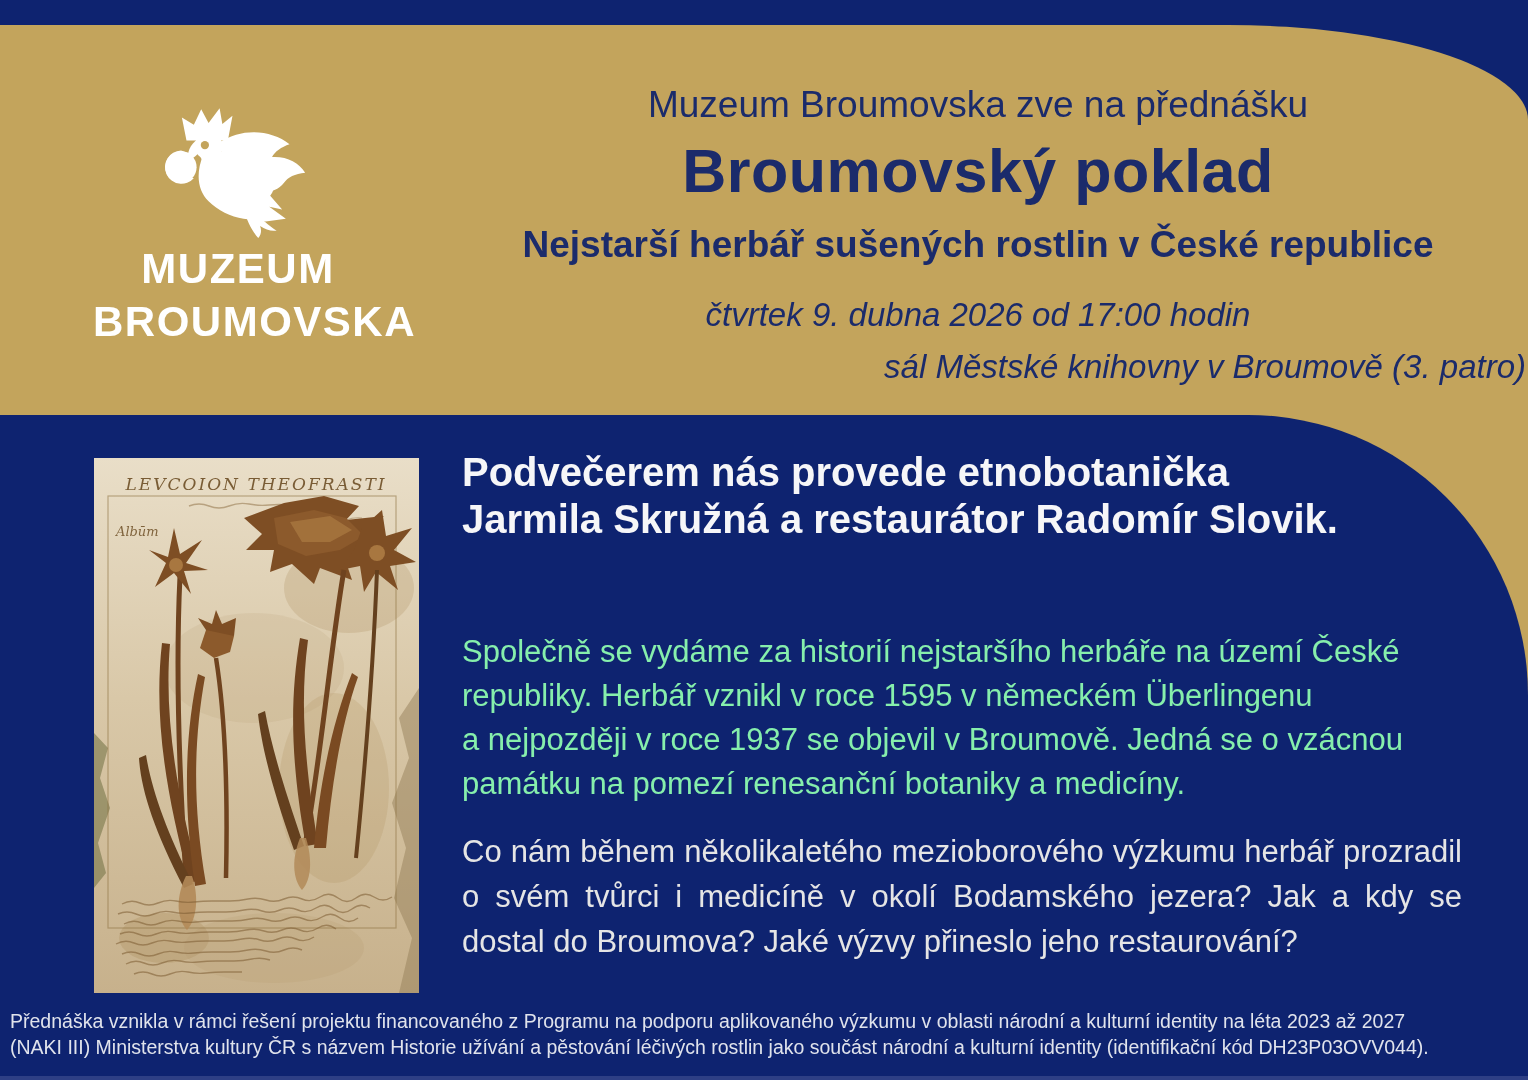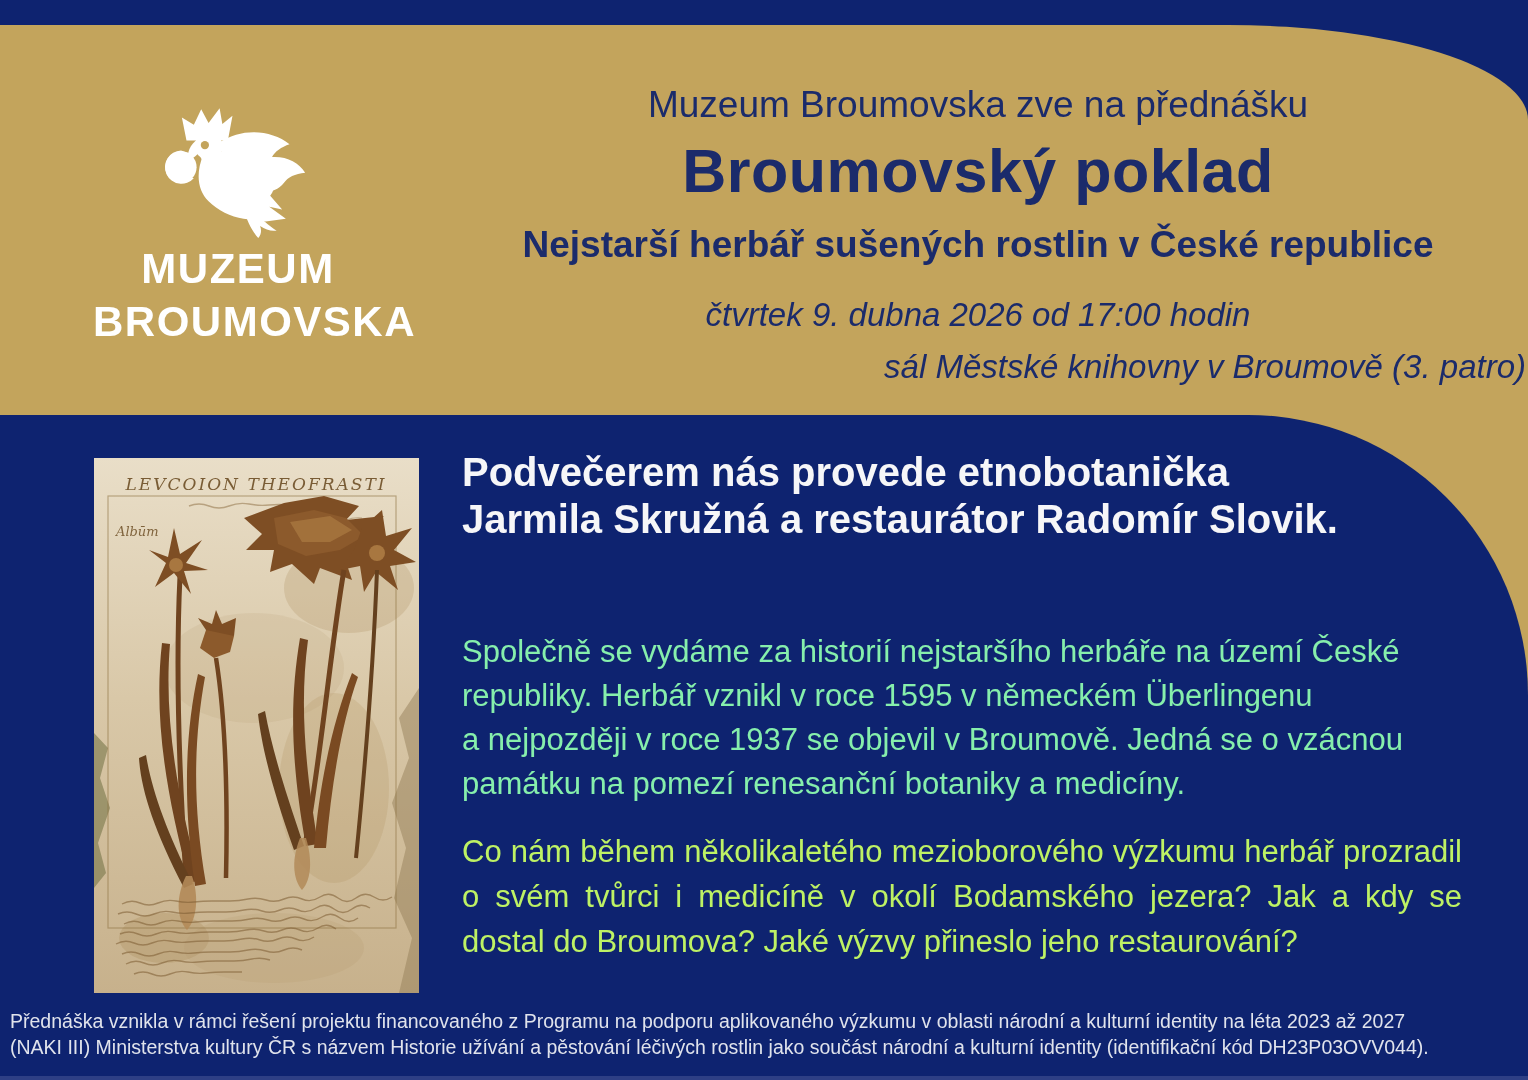--- a/index.html
+++ b/index.html
@@ -41,21 +41,21 @@
     white-space:pre-line;
   }
   .para1{
     position:absolute; left:462px; top:611px; width:1008px;
     color:#86efac; font-size:31px; line-height:44px;
     white-space:pre-line;
     margin-top:19px;
   }
   .para2{
     position:absolute; left:462px; top:829px; width:1000px;
-    color:#bef264; font-size:31px; line-height:45px;
+    color:#e5e5e5; font-size:31px; line-height:45px;
     text-align:justify;
   }
   .footer{
     position:absolute; left:10px; top:1008px; width:1512px;
     color:#E0E3EC; font-size:19.5px; line-height:26px;
     white-space:pre-line;
   }
   
   .photo{position:absolute; left:72px; top:458px; width:325px; height:535px;padding-left:22px;}
   .photo svg{display:block;}

